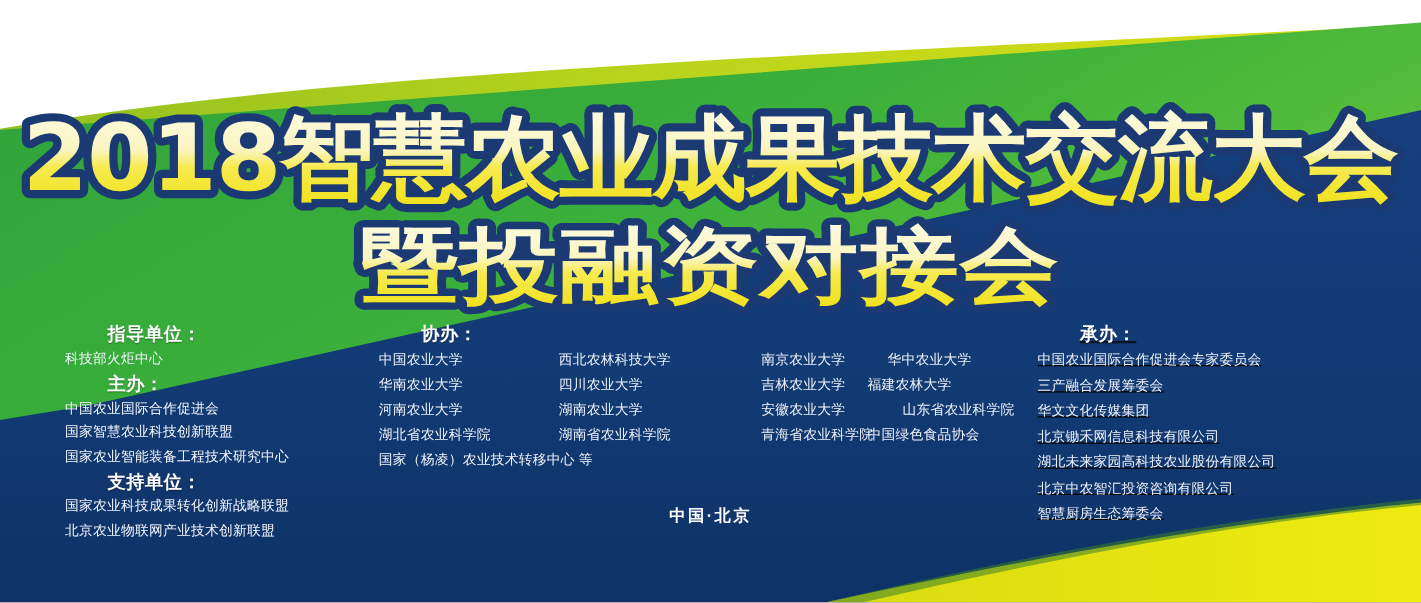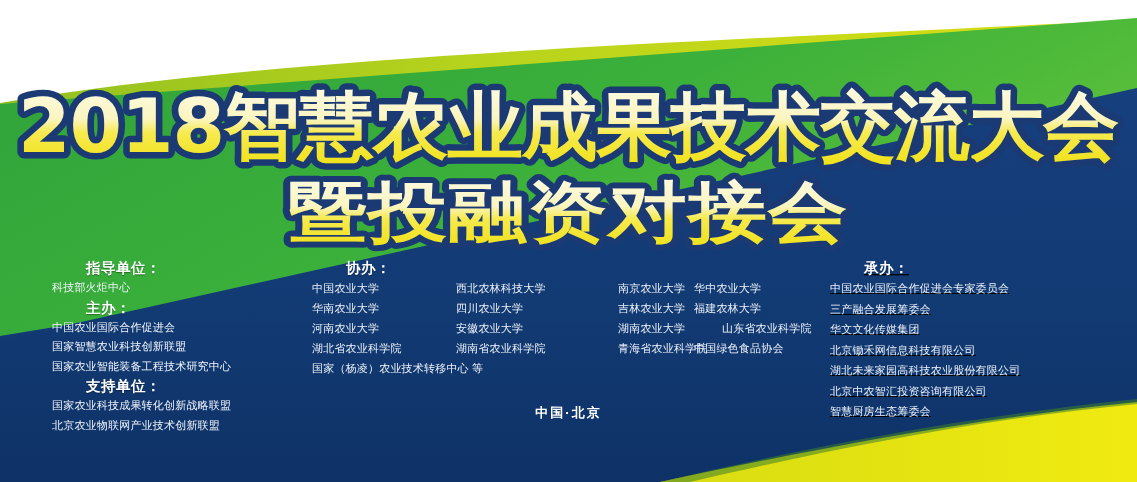--- a/index.html
+++ b/index.html
@@ -22,21 +22,21 @@
     pointer-events:none;
   }
   .title-svg{position:absolute;left:0;top:0;width:1137px;height:260px;}
 
   
   .info{
     position:absolute;left:0;top:258px;width:1137px;height:200px;
   }
   .col{position:absolute;top:0;}
   .col-1{left:52px;width:250px;}
-  .col-2{left:312px;width:520px;}
+  .col-2{left:303px;width:520px;}
   .col-3{left:830px;width:300px;text-decoration:underline;}
 
   .hd{
     color:#ffffff;font-weight:bold;font-size:14.5px;line-height:20px;
     letter-spacing:.5px;white-space:nowrap;
     text-shadow:0 1px 1px rgba(0,0,0,.35);
     padding-left:34px;
   }
   .ln{
     color:#eef3fb;font-size:11px;line-height:19.5px;
@@ -144,33 +144,33 @@
       <div class="grid">
         <div class="ln">中国农业大学</div>
         <div class="ln">西北农林科技大学</div>
         <div class="ln">南京农业大学</div>
 
         <div class="ln">华南农业大学</div>
         <div class="ln">四川农业大学</div>
         <div class="ln">吉林农业大学</div>
 
         <div class="ln">河南农业大学</div>
+        <div class="ln">湖南农业大学</div>
         <div class="ln">安徽农业大学</div>
-        <div class="ln">湖南农业大学</div>
 
         <div class="ln">湖北省农业科学院</div>
         <div class="ln">湖南省农业科学院</div>
         <div class="ln">青海省农业科学院</div>
 
         <div class="ln wide">国家（杨凌）农业技术转移中心 等</div>
       </div>
     </div>
 
     <div class="col" style="left:694px;width:170px;top:20px;">
-      <div class="ln" style="line-height:20px;">华中农业大学</div>
+      <div class="ln" style="line-height:20px;margin-left:16px;">华中农业大学</div>
       <div class="ln" style="line-height:20px;">福建农林大学</div>
       <div class="ln" style="line-height:20px;margin-left:28px;">山东省农业科学院</div>
       <div class="ln" style="line-height:20px;">中国绿色食品协会</div>
     </div>
 
     <div class="col col-3">
       <div class="hd">承办：</div>
       <div class="ln">中国农业国际合作促进会专家委员会</div>
       <div class="ln">三产融合发展筹委会</div>
       <div class="ln">华文文化传媒集团</div>

